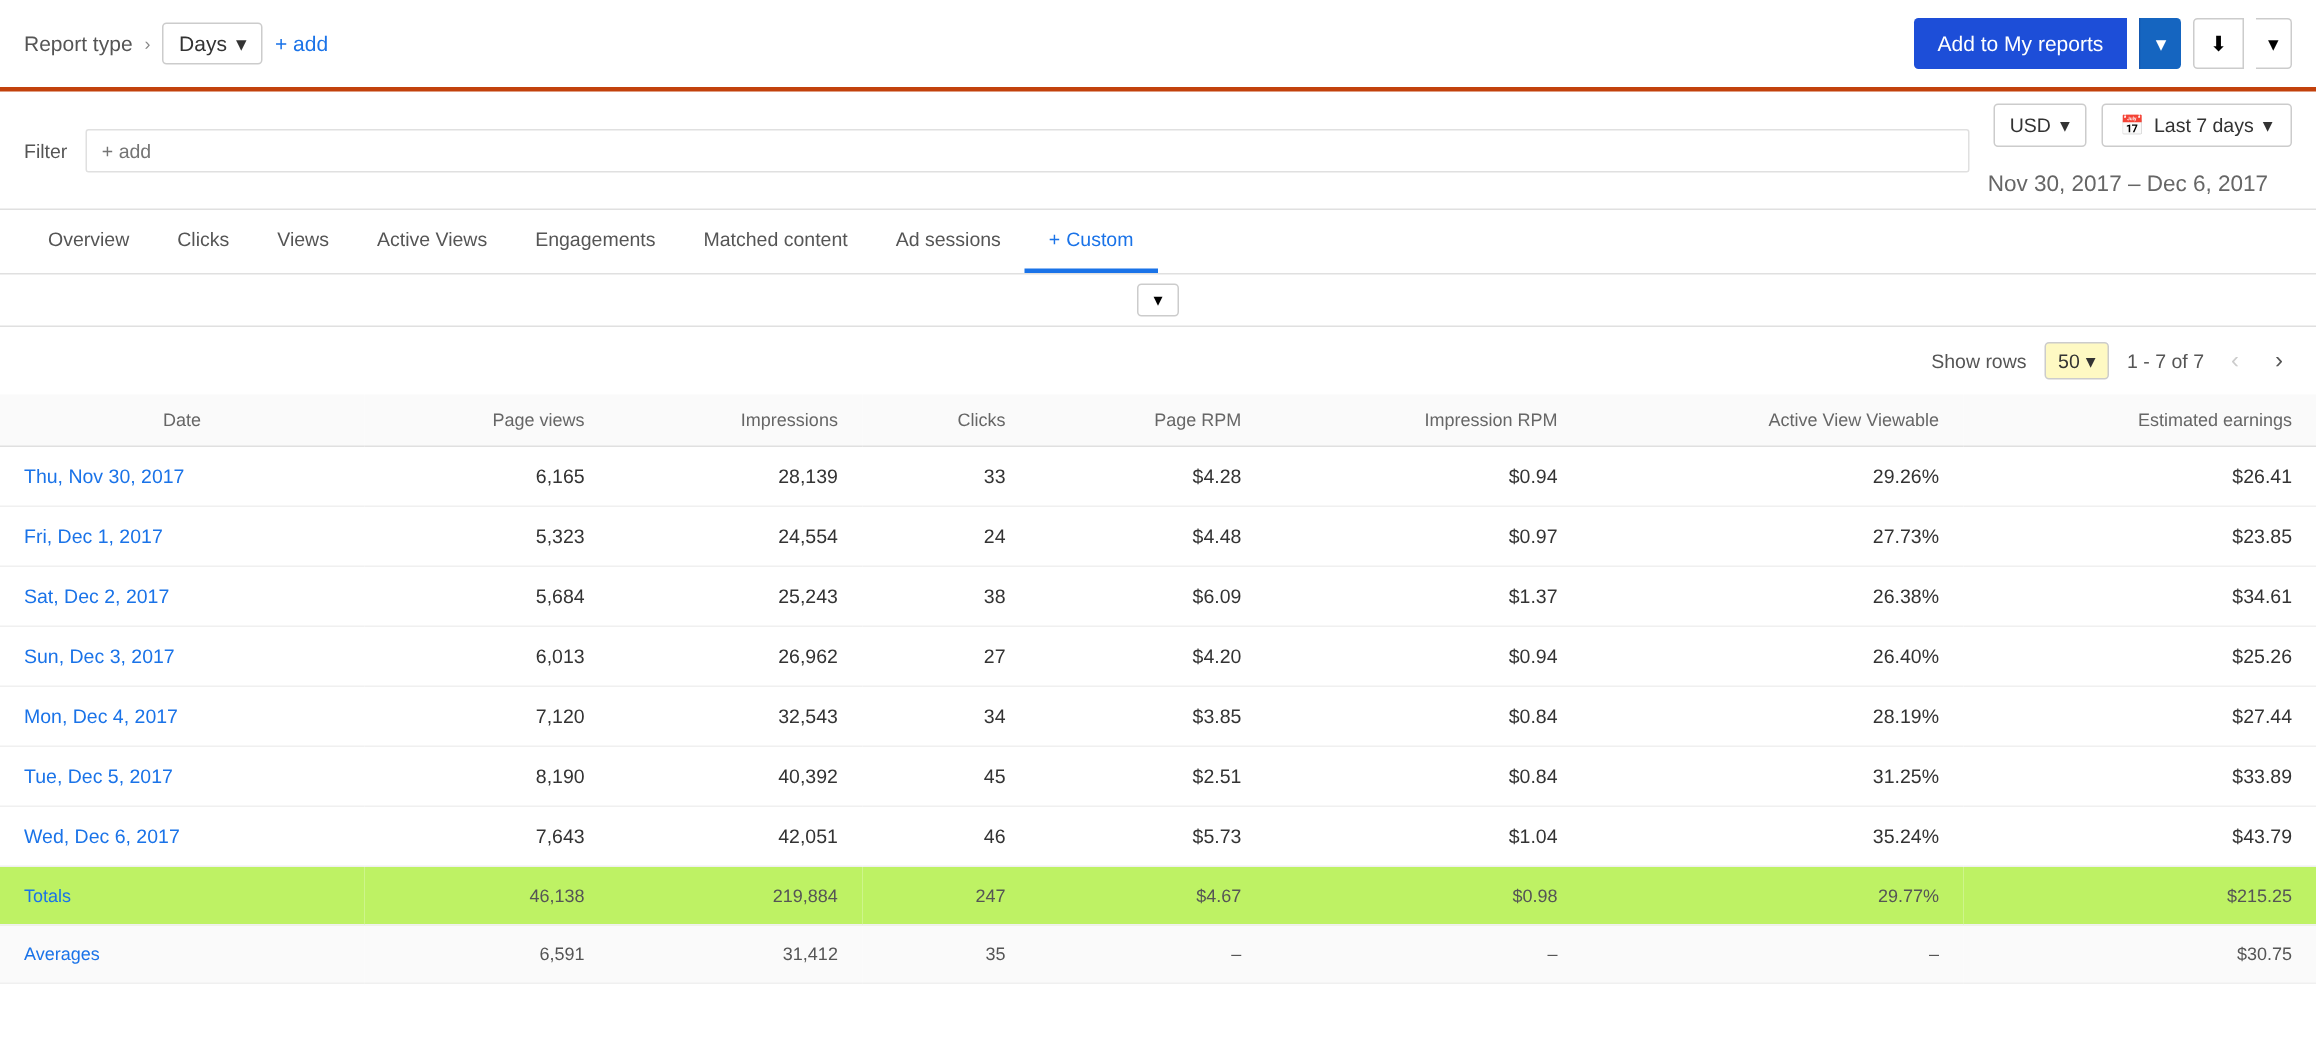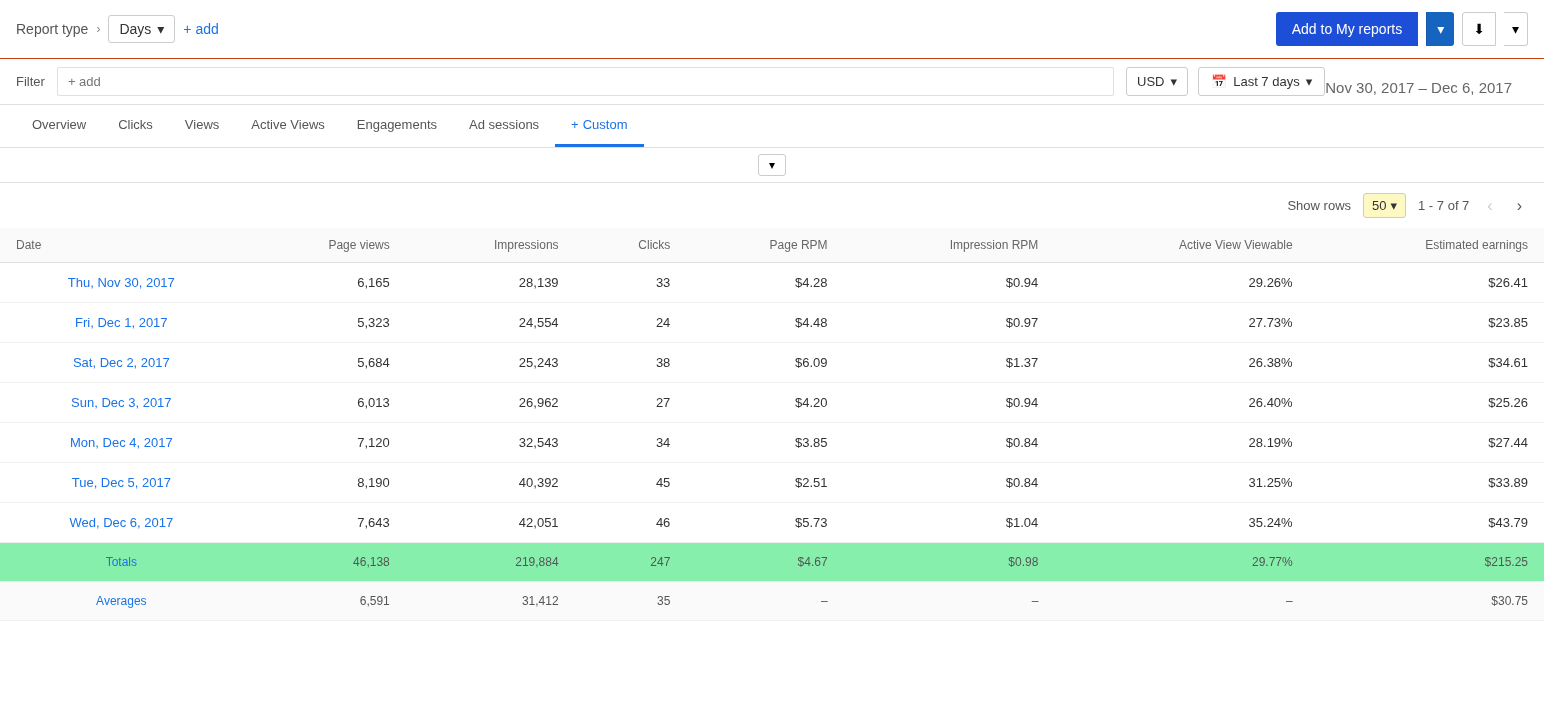--- a/index.html
+++ b/index.html
@@ -10,21 +10,21 @@
       background: #fff;
       width: 1544px;
       min-height: 702px;
     }
 
     
     .top-bar {
       display: flex;
       align-items: center;
       padding: 12px 16px;
-      border-bottom: 1px solid #c2410c;
+      border-bottom: 3px solid #c2410c;
       justify-content: space-between;
     }
     .top-bar-left {
       display: flex;
       align-items: center;
       gap: 8px;
     }
     .report-type-label {
       color: #555;
       font-size: 14px;
@@ -232,27 +232,27 @@
       text-align: left;
     }
     .data-table td {
       text-align: right;
       padding: 12px 16px;
       font-size: 13px;
       color: #333;
       border-bottom: 1px solid #f0f0f0;
     }
     .data-table td:first-child {
-      text-align: center;
+      text-align: left;
       color: #1a73e8;
     }
     .totals-row td {
       color: #555;
       font-size: 12px;
-      background: #86efac;
+      background: #bef264;
       border-top: 1px solid #e0e0e0;
     }
     .totals-row td:first-child {
       color: #1a73e8;
     }
     .averages-row td {
       color: #555;
       font-size: 12px;
       background: #fafafa;
     }
@@ -262,23 +262,23 @@
     .filter-bar-wrapper {
       border: 1px solid #e0e0e0;
       margin: 0 16px;
       border-radius: 2px;
       display: flex;
       align-items: center;
       padding: 6px 10px;
     }
     .top-section-right {
       display: flex;
-      flex-direction: row;
+      flex-direction: column;
       align-items: flex-end;
-      gap: 0;
+      gap: 16px;
     }
   </style>
 </head>
 <body>
 
 <div class="top-bar">
   <div class="top-bar-left">
     <span class="report-type-label">Report type</span>
     <span class="chevron-right">›</span>
     <div class="days-dropdown">
@@ -321,20 +321,21 @@
     <div class="date-range-text">Nov 30, 2017 – Dec 6, 2017</div>
   </div>
 </div>
 
 <div class="tabs-container">
   <div class="tab">Overview</div>
   <div class="tab">Clicks</div>
   <div class="tab">Views</div>
   <div class="tab">Active Views</div>
   <div class="tab">Engagements</div>
+  <div class="tab">Matched content</div>
   <div class="tab">Ad sessions</div>
   <div class="tab active tab-custom">
     <span>+</span>
     <span>Custom</span>
   </div>
 </div>
 
 <div class="chart-area">
   <button class="chart-toggle">
     <span>▾</span>
@@ -348,21 +349,21 @@
     <span>▾</span>
   </div>
   <span class="pagination-info">1 - 7 of 7</span>
   <button class="nav-btn" disabled="">‹</button>
   <button class="nav-btn">›</button>
 </div>
 
 <table class="data-table">
   <thead>
     <tr>
-      <th style="text-align:left;cursor:pointer;">Date</th>
+      <th style="text-align:center;cursor:pointer;">Date</th>
       <th style="cursor:pointer;">Page views</th>
       <th style="cursor:pointer;">Impressions</th>
       <th style="cursor:pointer;">Clicks</th>
       <th style="cursor:pointer;">Page RPM</th>
       <th style="cursor:pointer;">Impression RPM</th>
       <th style="cursor:pointer;">Active View Viewable</th>
       <th style="cursor:pointer;">Estimated earnings</th>
     </tr>
   </thead>
   <tbody id="table-body">

